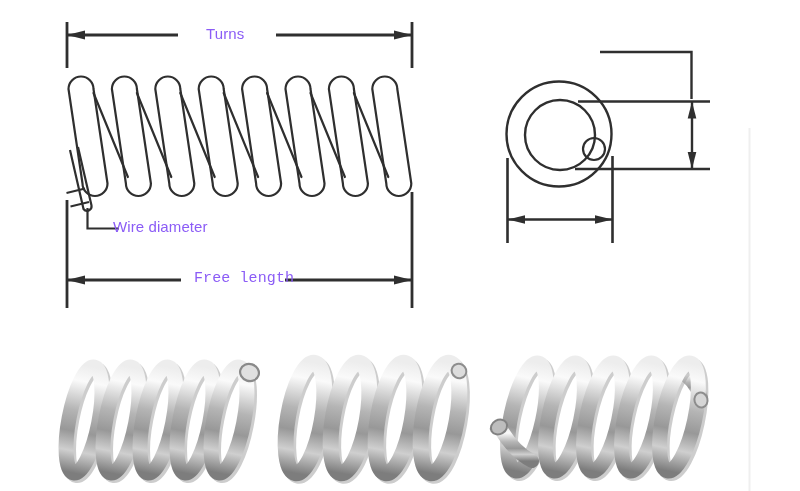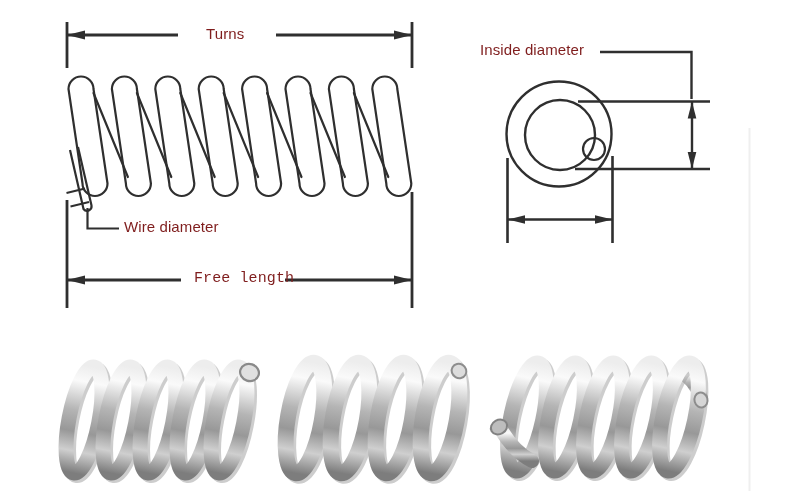--- a/index.html
+++ b/index.html
@@ -2,21 +2,21 @@
 <html><head>
 <meta charset="utf-8">
 <style>
   html,body{margin:0;padding:0;background:#fff;}
   .canvas{
     position:relative;width:800px;height:491px;background:#ffffff;overflow:hidden;
     font-family:"Liberation Sans",sans-serif;
   }
   .art{position:absolute;left:0;top:0;width:800px;height:491px;display:block;}
   .lbl{
-    position:absolute;font-size:15px;line-height:1.1;color:#7f1d1d;
+    position:absolute;font-size:15px;line-height:1.1;color:#8b5cf6;
     white-space:nowrap;letter-spacing:0.1px;
   }
 </style>
 </head>
 <body>
 
 <div class="canvas">
 
   <svg class="art" viewBox="0 0 800 491" aria-hidden="true">
     <defs>
@@ -129,17 +129,16 @@
           <path d="M500 428 Q514 452 532 461" fill="none" stroke="url(#metal)" stroke-width="14" stroke-linecap="round"></path>
           <ellipse cx="499" cy="427" rx="8.5" ry="7" fill="#bdbdbd" stroke="#828282" stroke-width="2" transform="rotate(-30 499 427)"></ellipse>
           <ellipse cx="701" cy="400" rx="7.5" ry="6.5" fill="#d6d6d6" stroke="#8d8d8d" stroke-width="2" transform="rotate(75 701 400)"></ellipse>
         </g>
       </g>
 
     <line x1="749.5" y1="128" x2="749.5" y2="491" stroke="#efefef" stroke-width="2"></line>
   </svg>
 
   <div class="lbl" style="left:206px;top:26px;">Turns</div>
-  <div class="lbl" style="left:124px;top:219px;">Wire diameter</div>
+  <div class="lbl" style="left:113px;top:219px;">Wire diameter</div>
   <div class="lbl" style="left:194px;top:271px;font-family:Liberation Mono, monospace;">Free length</div>
-  <div class="lbl" style="left:480px;top:42px;">Inside diameter</div>
 
 </div>
 
 </body></html>

